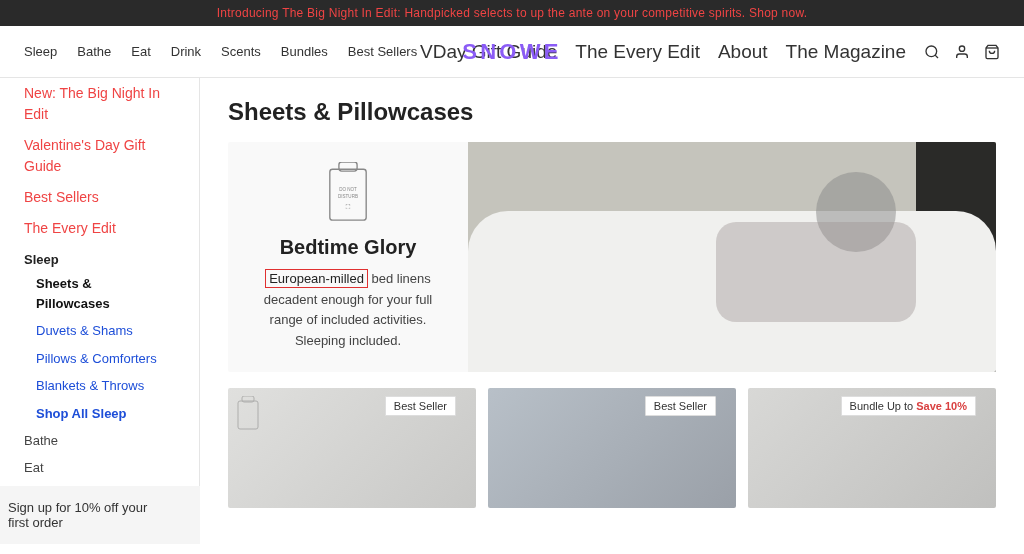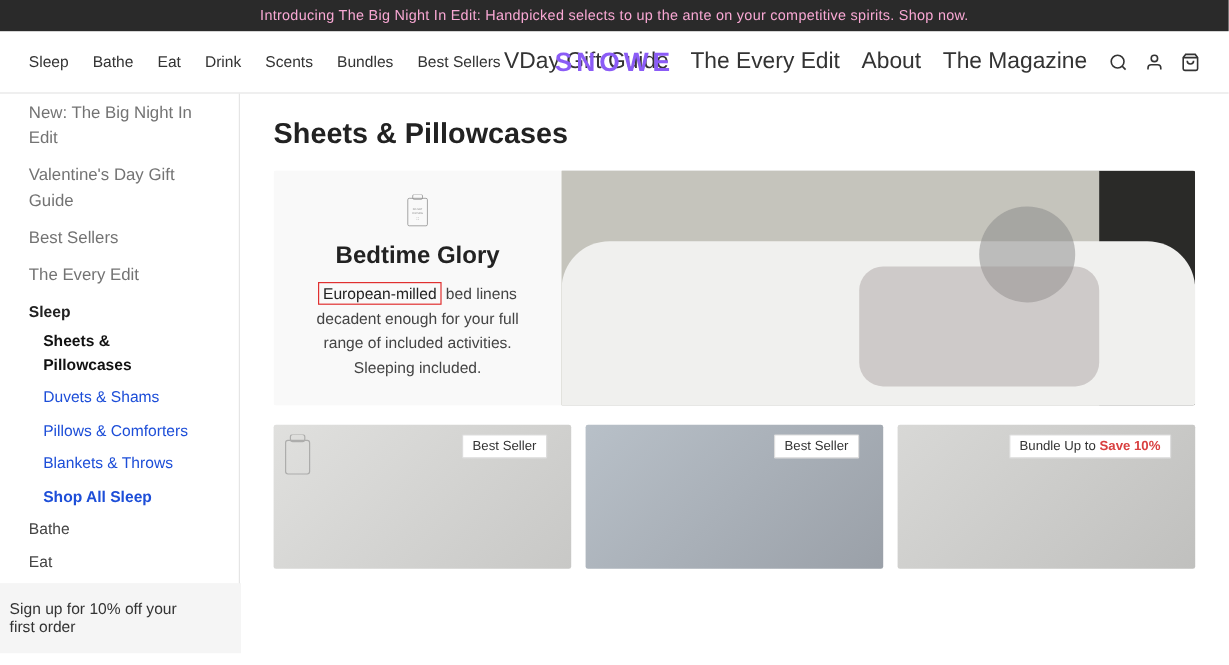--- a/index.html
+++ b/index.html
@@ -1,21 +1,21 @@
 <!DOCTYPE html>
 <html><head>
   <meta charset="utf-8">
   <style>
     * { margin: 0; padding: 0; box-sizing: border-box; }
     body { font-family: -apple-system, BlinkMacSystemFont, 'Helvetica Neue', Arial, sans-serif; font-size: 14px; color: #333; background: #fff; width: 1024px; height: 554px; overflow: hidden; }
 
     
     .announcement-bar {
       background: #2a2a2a;
-      color: #f9a8d4;
+      color: #ef4444;
       text-align: center;
       padding: 6px 16px;
       font-size: 12px;
       letter-spacing: 0.02em;
     }
 
     
     .top-nav {
       display: flex;
       align-items: center;
@@ -65,21 +65,21 @@
     }
 
     
     .layout {
       display: flex;
       height: calc(554px - 88px);
     }
     .sidebar-item {
       padding: 5px 24px;
       cursor: pointer;
-      color: #737373;
+      color: #ef4444;
       line-height: 1.5;
     }
     .sidebar-section-label {
       padding: 8px 24px 3px;
       font-weight: 700;
       color: #222;
       font-size: 13px;
     }
     .sidebar-subitem {
       padding: 4px 36px;
@@ -119,21 +119,21 @@
     .page-title {
       font-size: 24px;
       font-weight: 600;
       color: #222;
       margin-bottom: 16px;
     }
 
     
     .hero-banner {
       width: 100%;
-      height: 196px;
+      height: 230px;
       display: flex;
       border-radius: 2px;
       overflow: hidden;
       margin-bottom: 16px;
       position: relative;
       justify-content: center;
     }
     .hero-left {
       width: 240px;
       background: #f9f9f9;

